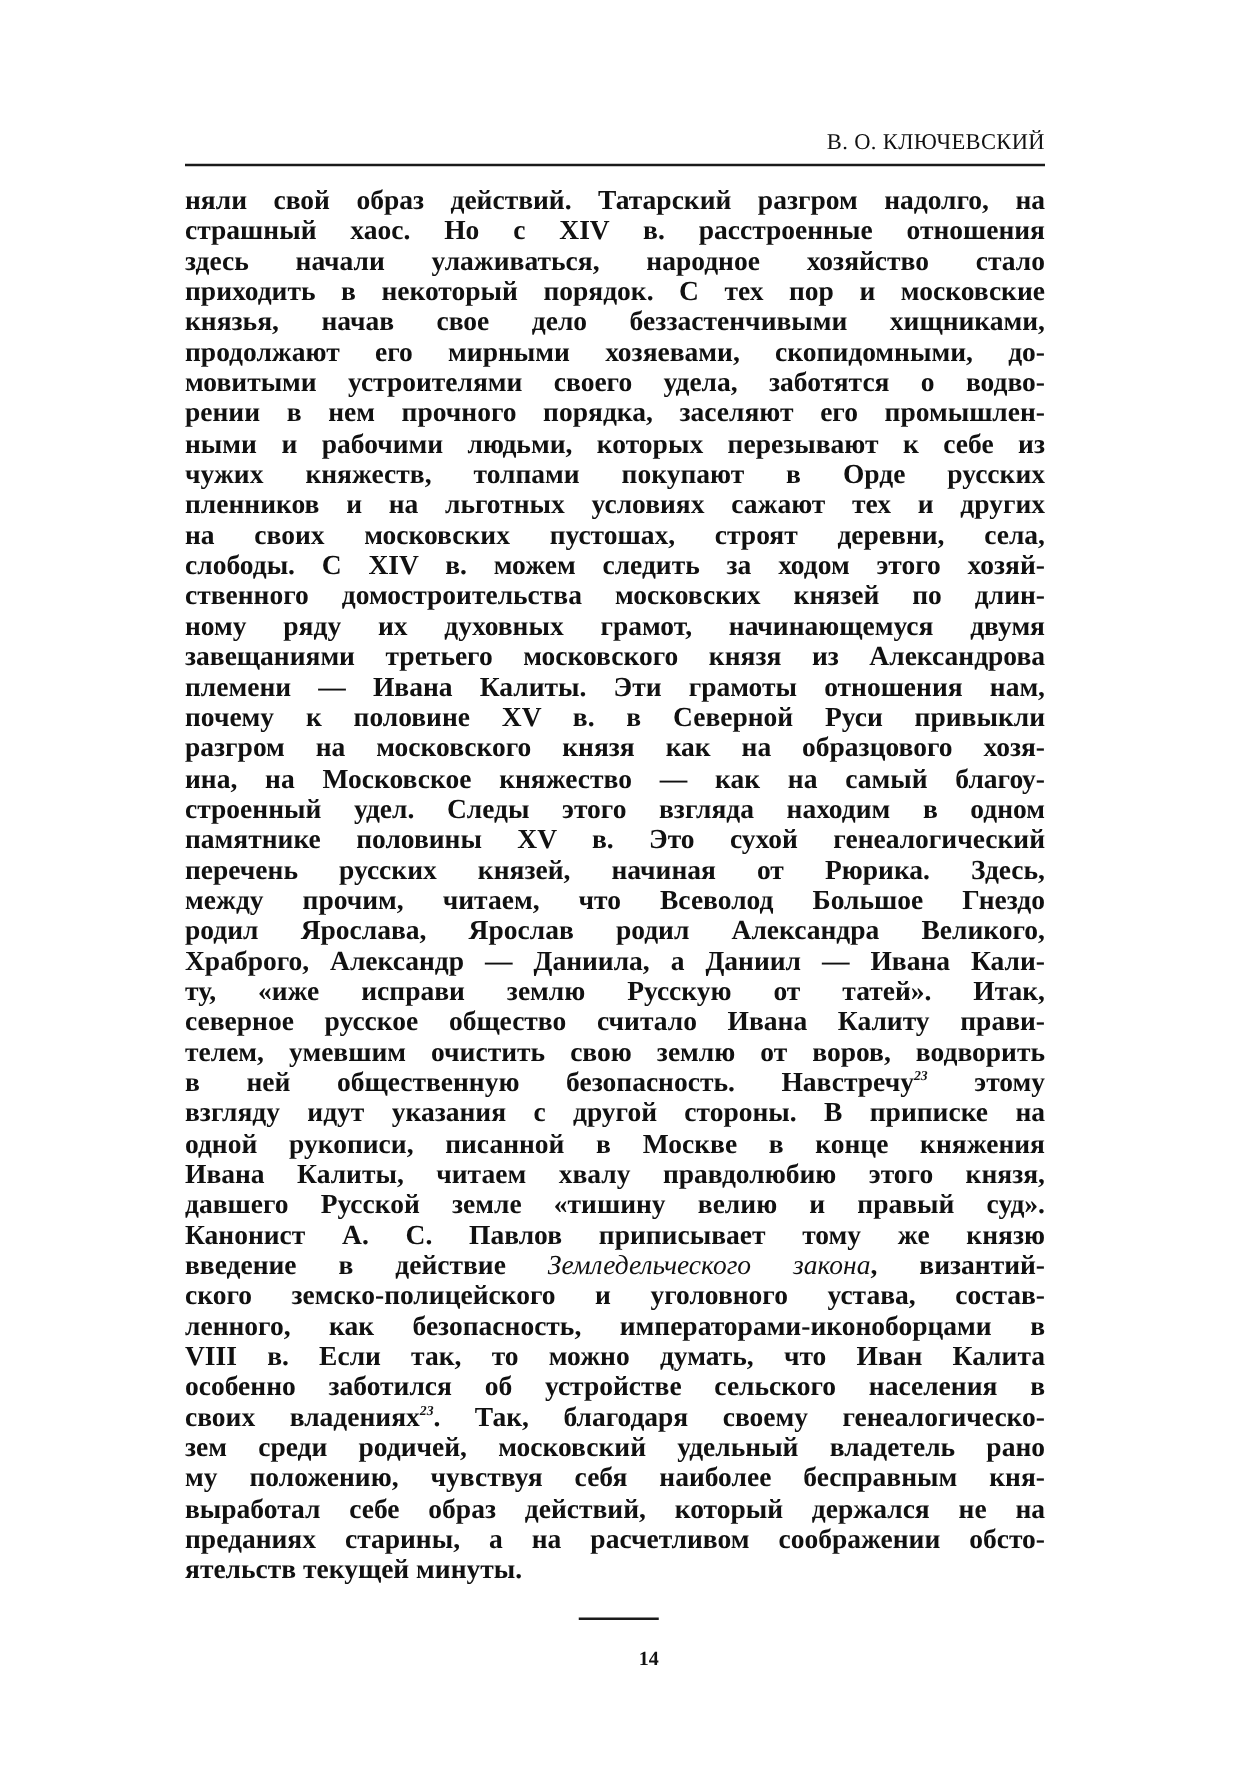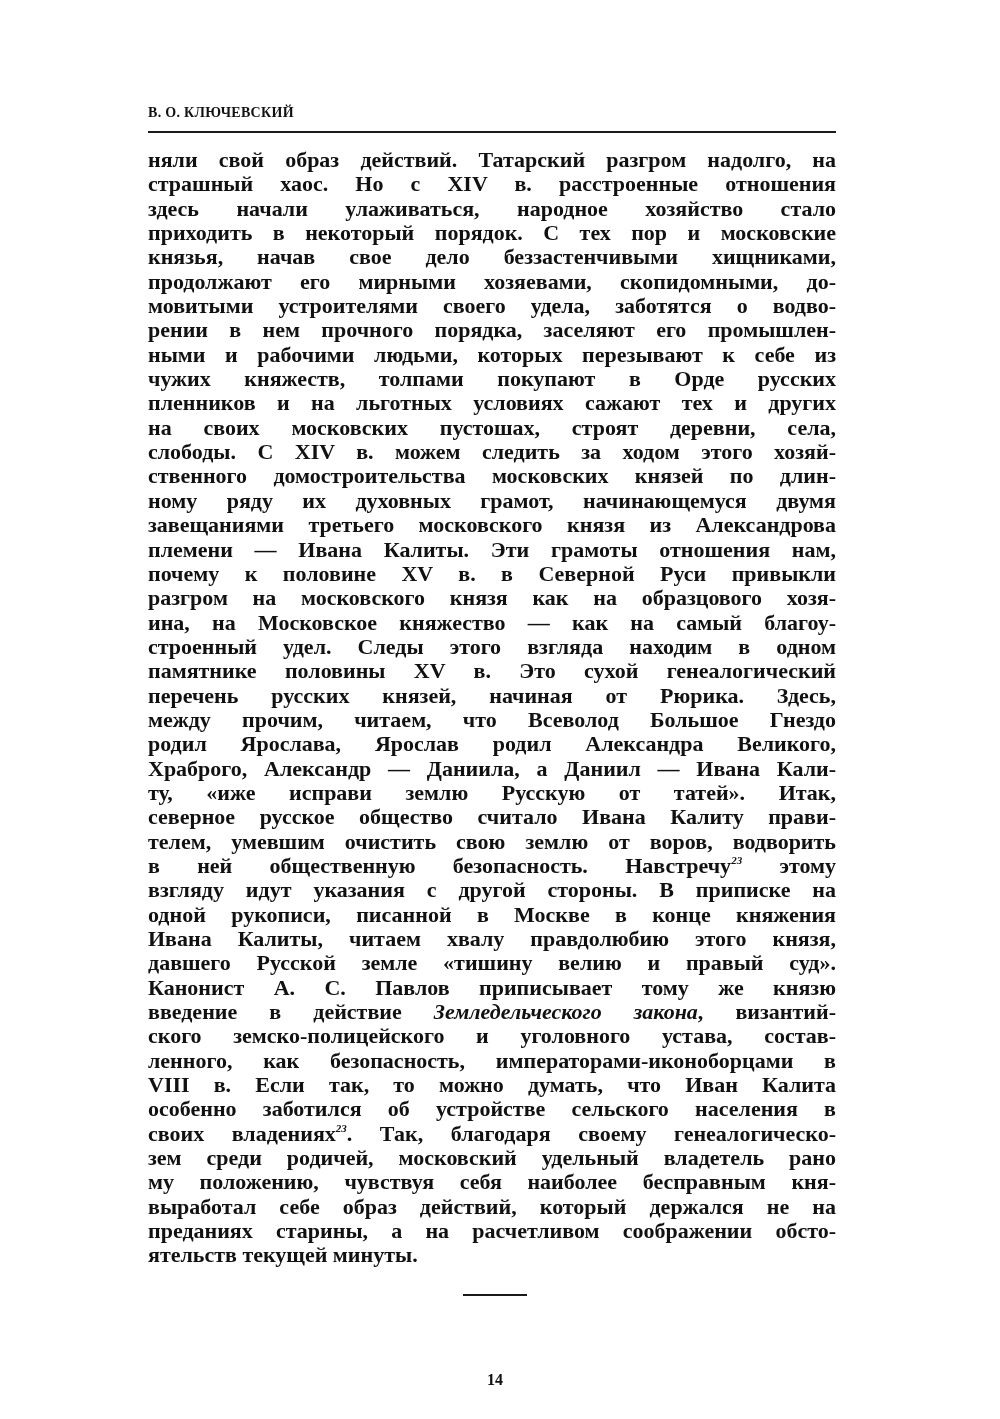--- a/index.html
+++ b/index.html
@@ -18,23 +18,23 @@
     .page {
       position: absolute;
       left: 0; top: 0;
       width: 1000px; height: 1419px;
     }
     .running-head {
       position: absolute;
       left: 148px;
       width: 688px;
       top: 105px;
-      text-align: left;
-      font-size: 14px;
-      font-weight: bold;
+      text-align: right;
+      font-size: 18px;
+      font-weight: normal;
       letter-spacing: 0.3px;
       line-height: 16px;
     }
     .head-rule {
       position: absolute;
       left: 148px;
       width: 688px;
       top: 131px;
       height: 0;
       border-top: 2px solid #1a1a1a;
@@ -55,43 +55,43 @@
       text-align-last: justify;
       height: 24.35px;
       overflow: visible;
     }
     .line.last {
       text-align-last: left;
     }
     .line span { }
     .it {
       font-style: italic;
-      font-weight: bold;
+      font-weight: normal;
     }
     sup.fn {
       font-size: 11px;
       font-weight: bold;
       vertical-align: 9px;
       line-height: 0;
       font-style: italic;
     }
     .folio-rule {
       position: absolute;
       left: 463px;
       width: 64px;
       top: 1294px;
       height: 0;
       border-top: 2px solid #1a1a1a;
     }
     .folio {
       position: absolute;
       left: 463px;
       width: 64px;
-      top: 1371px;
-      text-align: center;
+      top: 1319px;
+      text-align: right;
       font-size: 16px;
       font-weight: bold;
       line-height: 18px;
     }
   </style>
 </head>
 <body>
 
 <div class="page">
   <div class="running-head">В. О. КЛЮЧЕВСКИЙ</div>

